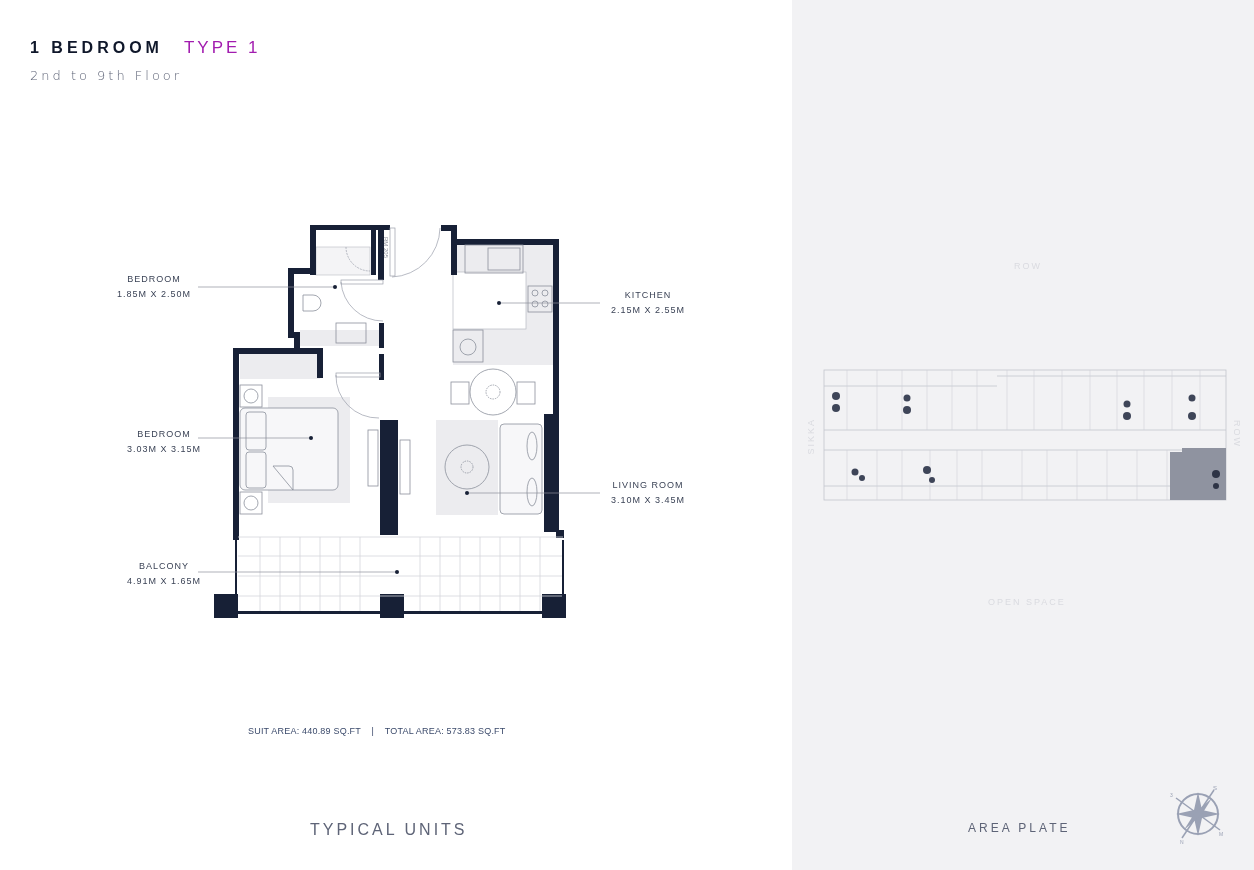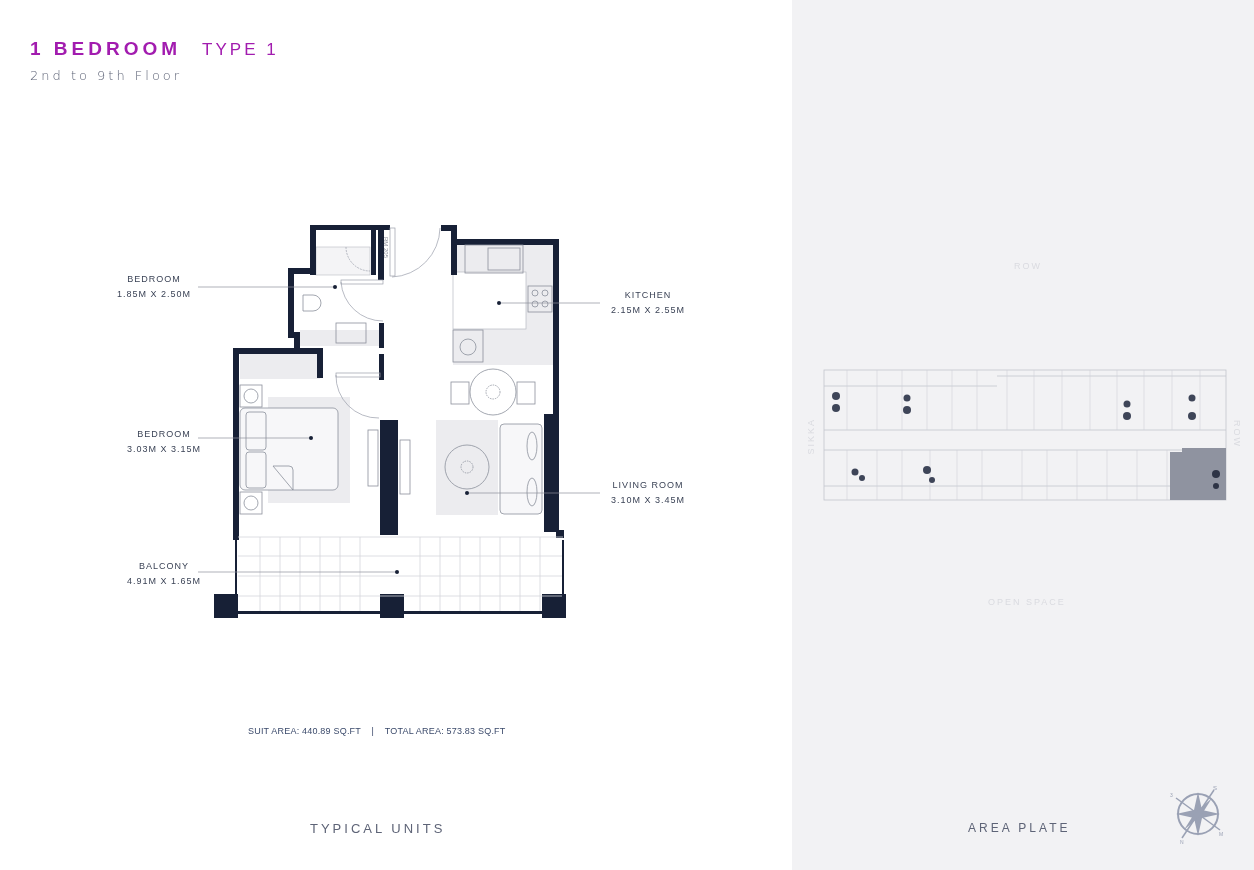--- a/index.html
+++ b/index.html
@@ -6,29 +6,29 @@
   body {
     width: 1254px; height: 870px; position: relative; overflow: hidden;
     background: #ffffff;
     font-family: "Liberation Sans", sans-serif;
     color: #1b2233;
   }
   .left { position: absolute; left: 0; top: 0; width: 792px; height: 870px; background: #fff; }
   .right { position: absolute; left: 792px; top: 0; width: 462px; height: 870px; background: #f2f2f4; }
 
   .title-row { position: absolute; left: 30px; top: 38px; display: flex; align-items: baseline; }
-  .title { font-size: 19px; font-weight: bold; letter-spacing: 4px; color: #a21caf; }
+  .title { font-size: 16px; font-weight: bold; letter-spacing: 4px; color: #0f172a; }
   .type { font-size: 17px; letter-spacing: 3px; color: #a21caf; margin-left: 21px; }
   .subtitle { position: absolute; left: 30px; top: 68px; font-size: 13px; letter-spacing: 3px; color: #5e6477; font-family: "DejaVu Sans", sans-serif; font-weight: 300; }
 
   .room-label { position: absolute; text-align: center; font-size: 9px; letter-spacing: 1px; color: #3b4356; line-height: 15px; }
   .room-label .dim { display: block; }
 
   .area-line { position: absolute; left: 248px; top: 726px; font-size: 9px; color: #3b4a6b; letter-spacing: 0.2px; white-space: pre; text-align: center; }
-  .footer-left { position: absolute; left: 310px; top: 821px; font-size: 13px; letter-spacing: 3px; color: #5e6477; }
+  .footer-left { position: absolute; left: 310px; top: 821px; font-size: 16px; letter-spacing: 3px; color: #5e6477; }
   .footer-right { position: absolute; left: 968px; top: 821px; font-size: 12px; letter-spacing: 3px; color: #5e6477; }
 
   .plate-label { position: absolute; font-size: 9px; letter-spacing: 2px; color: #dadbe0; }
   .vert { writing-mode: vertical-rl; }
   .vert-rev { writing-mode: vertical-rl; transform: rotate(180deg); }
 
   svg { position: absolute; }
 </style>
 </head>
 <body>

